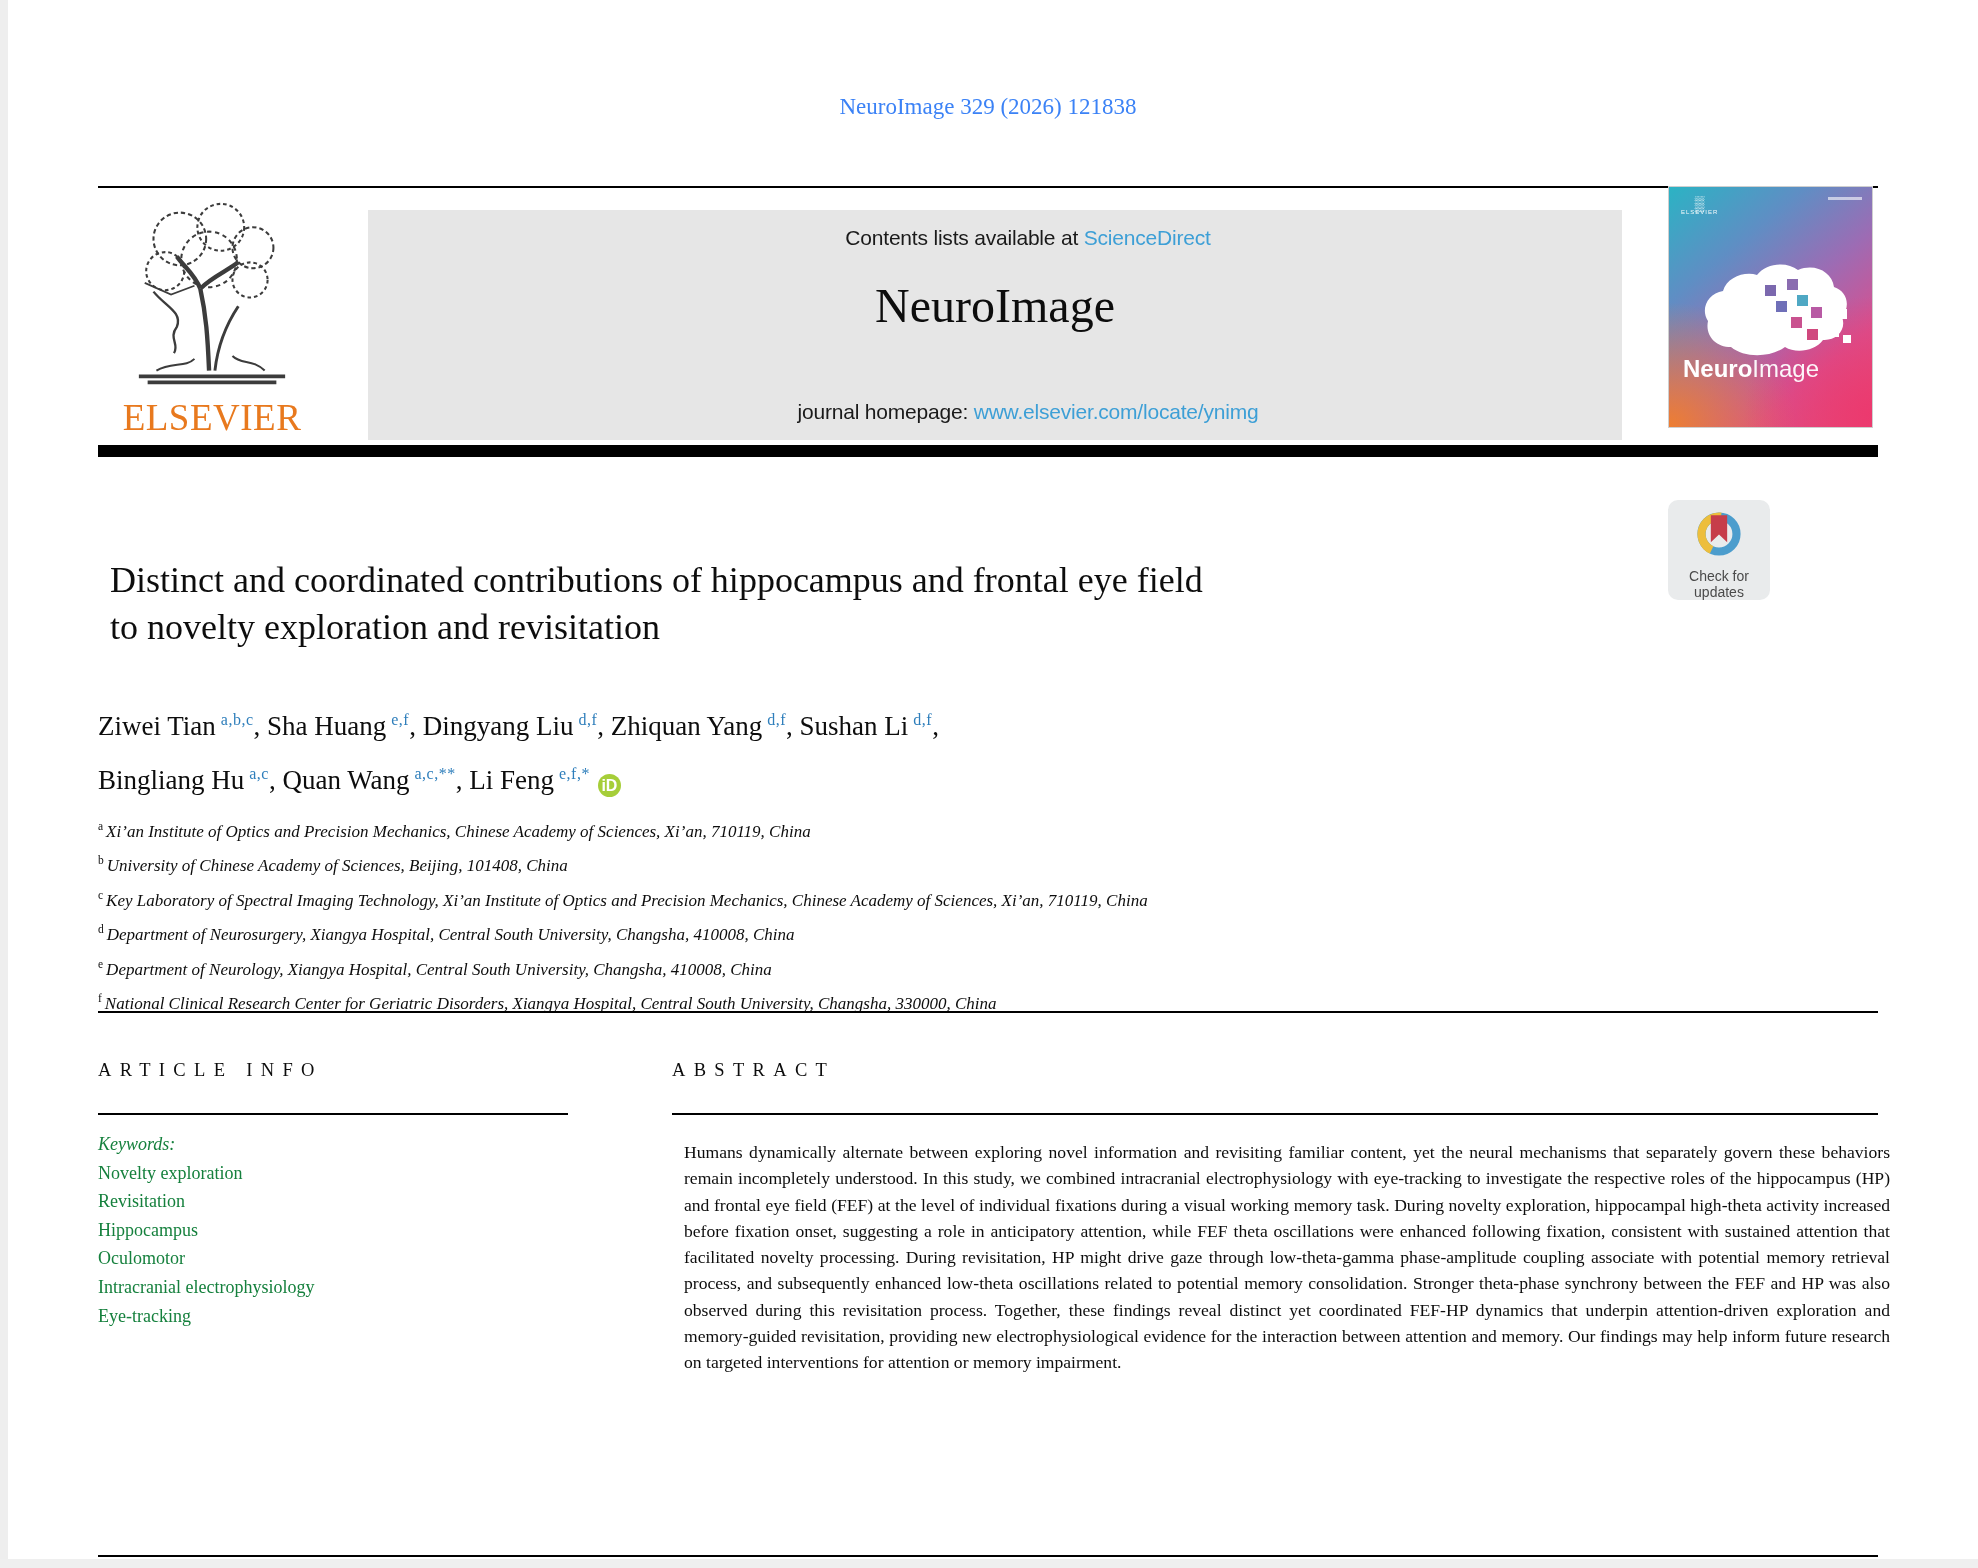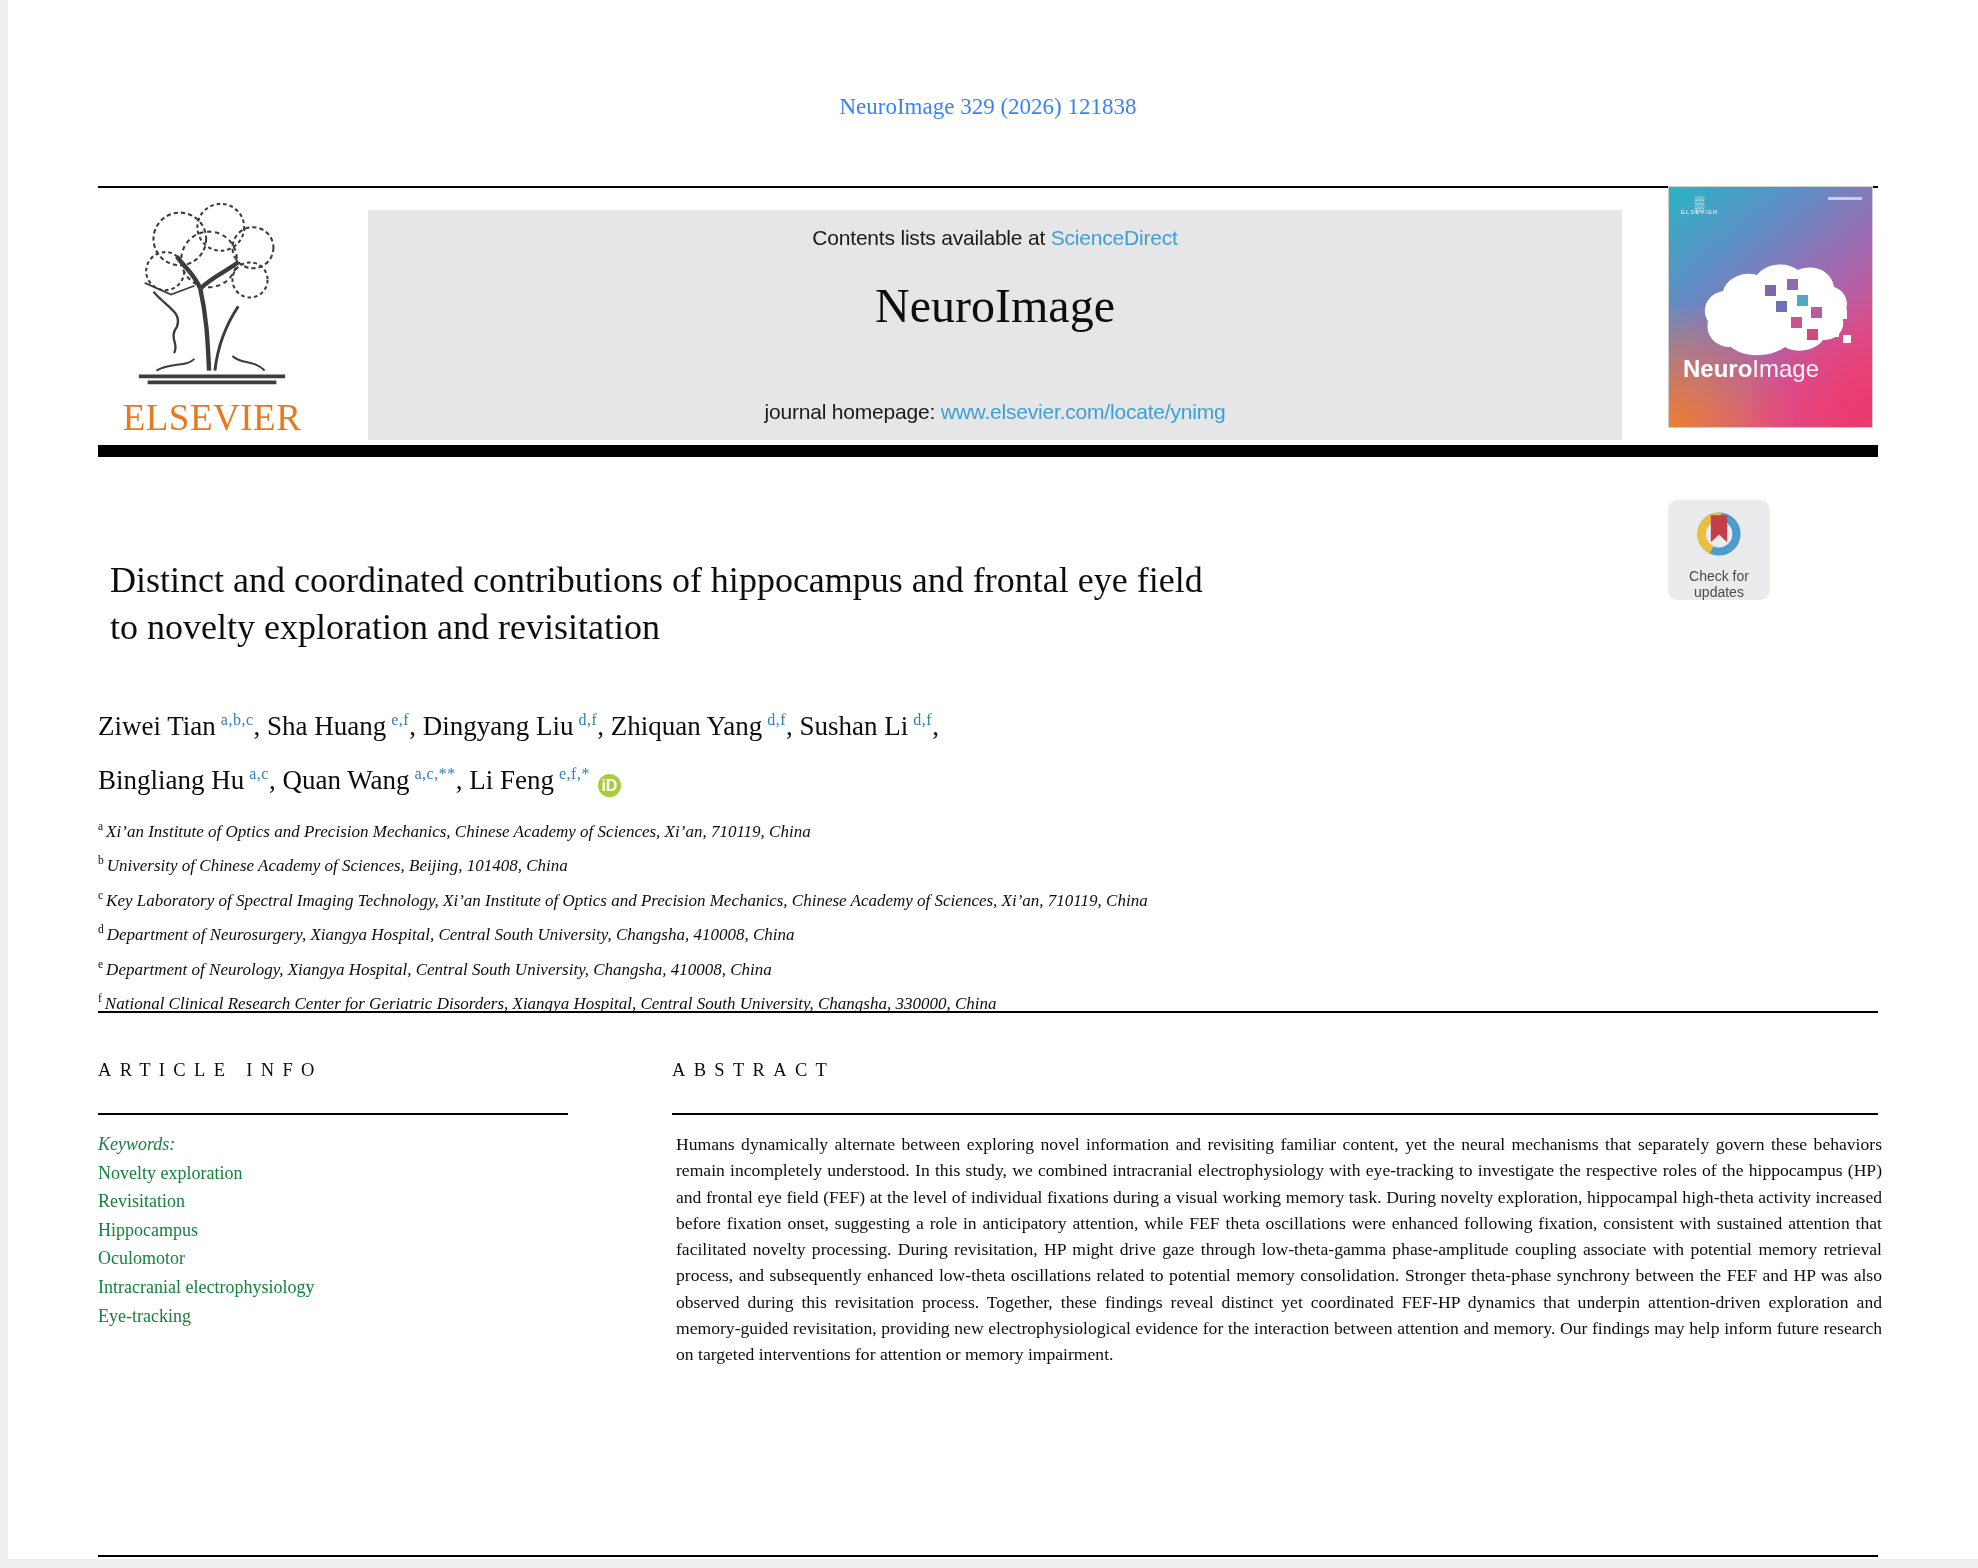--- a/index.html
+++ b/index.html
@@ -16,21 +16,21 @@
   .rule{position:absolute;background:#000;}
   .top-rule{left:98px;top:186px;width:1780px;height:2px;}
   .black-bar{left:98px;top:445px;width:1780px;height:12px;}
   .affil-rule{left:98px;top:1011px;width:1780px;height:2px;}
   .info-rule{left:98px;top:1113px;width:470px;height:2px;}
   .abs-rule{left:672px;top:1113px;width:1206px;height:2px;}
   .bottom-rule{left:98px;top:1555px;width:1780px;height:2px;}
 
   
   .banner{position:absolute;left:368px;top:210px;width:1254px;height:230px;background:#e6e6e6;}
-  .sans{font-family:"Liberation Sans",sans-serif;letter-spacing:-0.2px;}
+  .sans{font-family:"Liberation Sans",sans-serif;letter-spacing:-0.2px;margin-left:33px;}
   .contents-line{position:absolute;top:16px;left:0;width:100%;text-align:center;font-size:21px;color:#1a1a1a;}
   .link{color:#3d9fd6;}
   .journal-name{position:absolute;top:68px;left:0;width:100%;text-align:center;font-size:48px;color:#0d0d0d;}
   .homepage-line{position:absolute;bottom:16px;left:0;width:100%;text-align:center;font-size:21px;color:#1a1a1a;}
 
   
   .logo-block{position:absolute;left:98px;top:198px;width:228px;text-align:center;}
   .tree{display:block;margin:0 auto;}
   .elsevier-word{font-size:37px;color:#e8791e;letter-spacing:0.5px;margin-top:2px;}
 
@@ -66,21 +66,21 @@
                 font-style:italic;color:#0d0d0d;}
   .affiliations sup{font-style:normal;font-size:11.5px;margin-right:3px;}
 
   
   .sec-head{position:absolute;top:1060px;font-size:18.5px;letter-spacing:0.45em;color:#0d0d0d;}
   .info-head{left:98px;}
   .abs-head{left:672px;text-align:center;}
   .keywords{position:absolute;left:98px;top:1130px;width:470px;font-size:18px;line-height:28.6px;color:#15803d;}
   .kw-label{font-style:italic;}
   .abstract{position:absolute;left:672px;top:1127px;width:1206px;font-size:17.6px;line-height:26.3px;
-            text-align:justify;color:#0d0d0d;margin:4px;}
+            text-align:justify;color:#0d0d0d;margin:12px;}
 </style>
 </head>
 <body>
 
 <div class="page">
 
   <div class="edge-left"></div>
   <div class="edge-bottom"></div>
 
   <div class="citation">NeuroImage 329 (2026) 121838</div>

